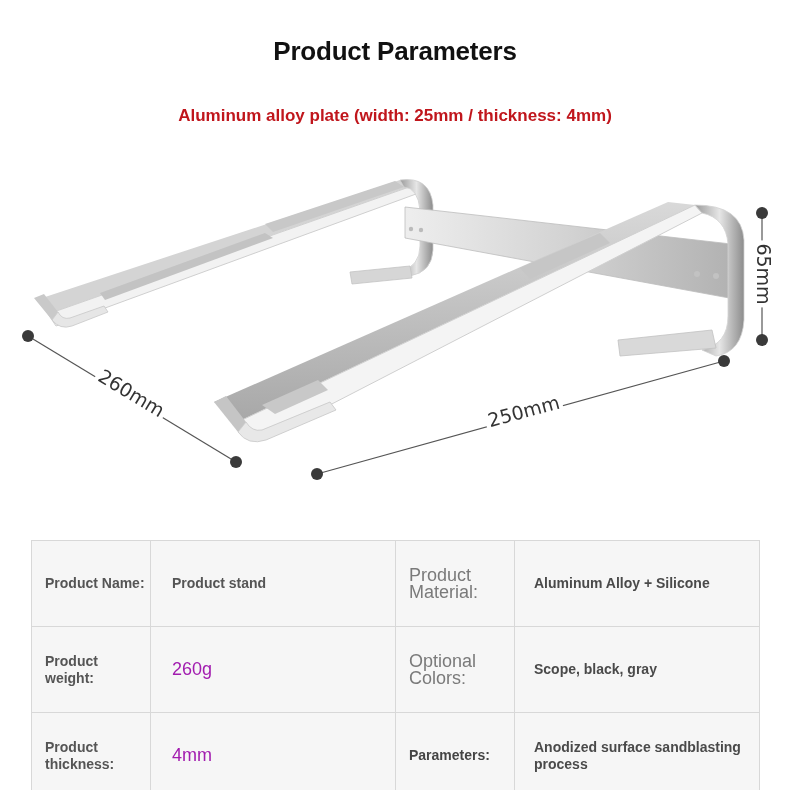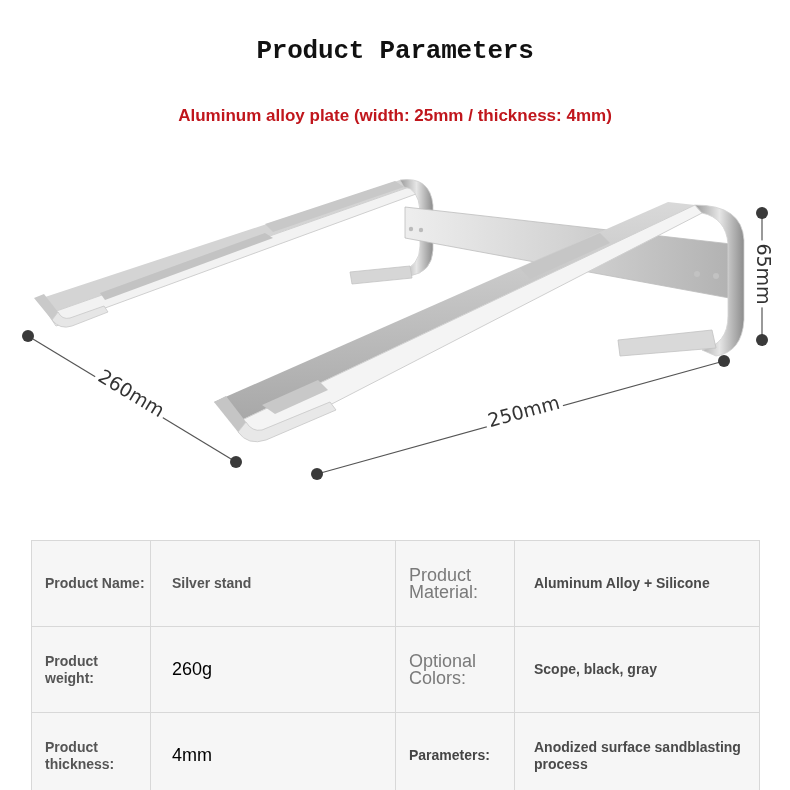--- a/index.html
+++ b/index.html
@@ -1,21 +1,21 @@
 <!DOCTYPE html>
 <html><head>
   <meta charset="utf-8">
   <style>
     * { box-sizing: border-box; margin: 0; padding: 0; }
     html, body { width: 790px; height: 790px; background: #ffffff; overflow: hidden; }
     body { position: relative; font-family: "Liberation Sans", "DejaVu Sans", sans-serif; }
 
     .title {
       position: absolute; left: 0; top: 36px; width: 790px; text-align: center;
-      font-size: 26px; font-weight: bold; color: #111111; letter-spacing: -0.2px; font-family: Liberation Mono, monospace;
+      font-size: 26px; font-weight: bold; color: #111111; letter-spacing: -0.2px;
     }
     .subtitle {
       position: absolute; left: 0; top: 106px; width: 790px; text-align: center;
       font-size: 17px; font-weight: bold; color: #c0161c;
     }
 
     .illustration { position: absolute; left: 0; top: 150px; width: 790px; height: 340px; }
     .illustration svg { width: 100%; height: 100%; display: block; }
 
     .dim-label {
@@ -27,21 +27,21 @@
     .spec-table {
       position: absolute; left: 31px; top: 540px; width: 728px; height: 259px;
       border-collapse: collapse; background: #f6f6f6; table-layout: fixed;
     }
     .spec-table td {
       border: 1px solid #d8d8d8; vertical-align: middle; height: 65px;
       font-size: 14px; line-height: 17px; color: #555555;
     }
     .spec-table td.label { padding-left: 13px; font-weight: bold; }
     .spec-table td.value { padding-left: 21px; font-weight: bold; color: #4a4a4a; }
-    .spec-table td.value.big { font-size: 18px; font-weight: normal; color: #000000; }
+    .spec-table td.value.big { font-size: 18px; font-weight: normal; color: #a21caf; }
     .spec-table td.label.light { font-weight: normal; color: #7a7a7a; font-size: 18px; }
     .spec-table td.label.dark { color: #444444; }
     .col1 { width: 119px; } .col2 { width: 245px; } .col3 { width: 119px; } .col4 { width: 245px; }
     .spec-table td.value.right { padding-left: 19px; }
   </style>
 </head>
 <body>
 
 <div class="title">Product Parameters</div>
 <div class="subtitle">Aluminum alloy plate (width: 25mm / thickness: 4mm)</div>
@@ -126,21 +126,21 @@
 <table class="spec-table">
   <colgroup>
     <col class="col1">
       <col class="col2">
       <col class="col3">
       <col class="col4">
   </colgroup>
   <tbody>
     <tr>
       <td class="label">Product Name:</td>
-      <td class="value" style="font-weight:bold;color:#555;">Silver stand</td>
+      <td class="value" style="font-weight:bold;color:#555;">Product stand</td>
       <td class="label light">Product Material:</td>
       <td class="value right">Aluminum Alloy + Silicone</td>
     </tr>
     <tr>
       <td class="label">Product weight:</td>
       <td class="value big">260g</td>
       <td class="label light">Optional Colors:</td>
       <td class="value right">Scope, black, gray</td>
     </tr>
     <tr>

